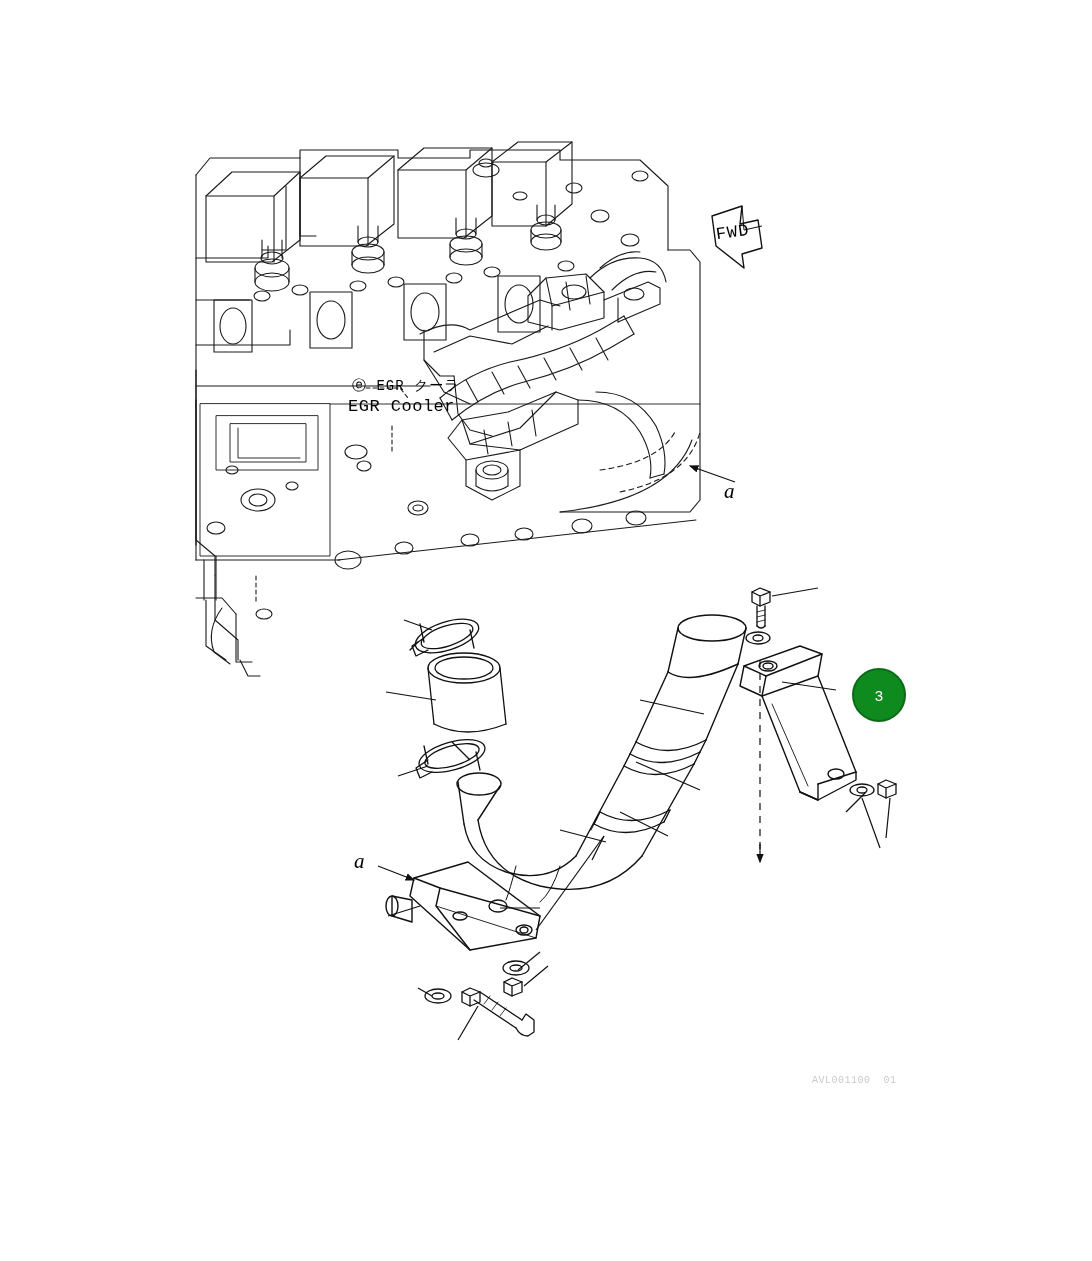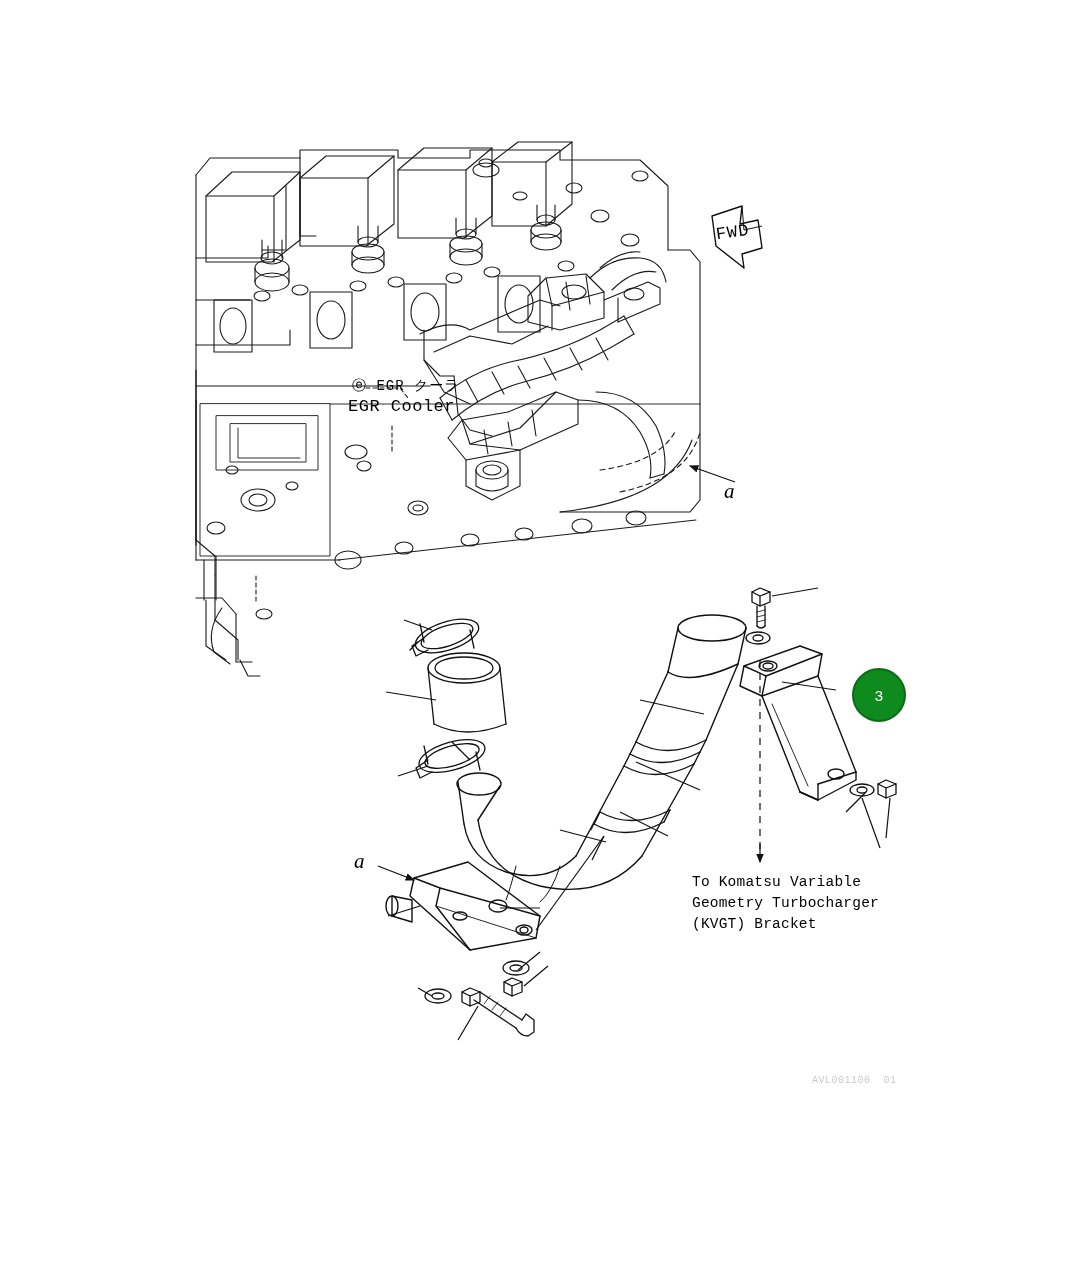--- a/index.html
+++ b/index.html
@@ -440,20 +440,17 @@
       <path d="M712,216 L742,206 L740,224 L758,220 L762,248 L742,254 L744,268 L716,246 Z"></path>
       <path d="M742,206 L744,230 L762,226" stroke-width="1"></path>
     </g>
   </svg>
 
   <div class="lbl lbl-egr-jp">ⓔ EGR クーラ</div>
   <div class="lbl lbl-egr-en">EGR Cooler</div>
   <div class="lbl lbl-a-top">a</div>
   <div class="lbl lbl-a-bottom">a</div>
   <div class="lbl lbl-fwd">FWD</div>
-  <div class="lbl lbl-kvgt">To Komatsu Variable
-Geometry Turbocharger
-(KVGT) Bracket</div>
   <div class="lbl lbl-footer">AVL001100  01</div>
 
   <div class="callout">3</div>
 
 </div>
 
 </body></html>

